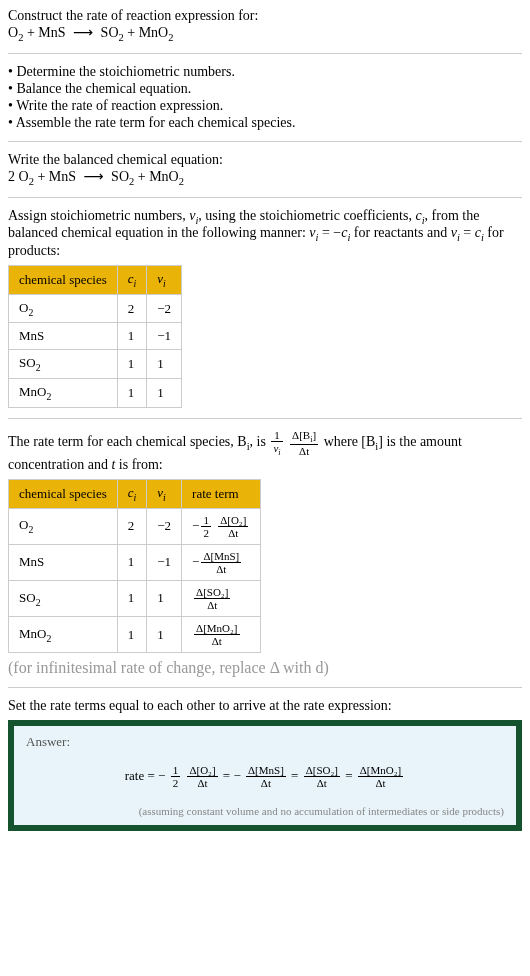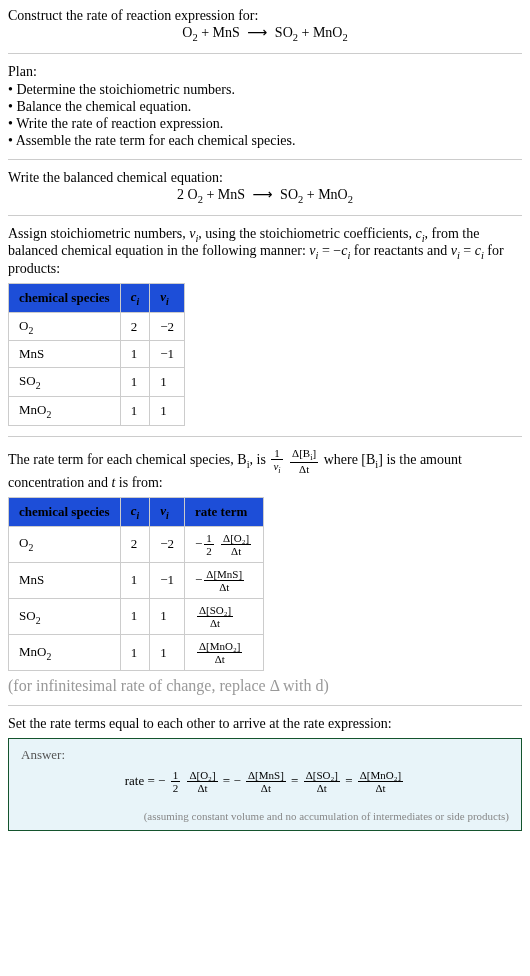--- a/index.html
+++ b/index.html
@@ -6,44 +6,44 @@
 body {
   font-family: Georgia, 'Times New Roman', serif;
   font-size: 14px;
   color: #000;
   background: #fff;
   width: 530px;
   padding: 8px;
 }
 .section { margin-bottom: 4px; }
 hr.sep { border: none; border-top: 1px solid #ccc; margin: 10px 0; }
-.equation { font-family: Georgia, serif; text-align: center; }
+.equation { font-family: Georgia, serif; }
 sub { font-size: 0.75em; vertical-align: sub; }
 .arrow { margin: 0 4px; }
 table.data {
   border-collapse: collapse;
   margin: 6px 0;
   font-size: 13px;
 }
 table.data th, table.data td {
   border: 1px solid #ccc;
   padding: 5px 10px;
   text-align: left;
   font-weight: normal;
 }
-table.data th { background: #1d4ed8; font-weight: bold; }
+table.data th { background: #eab308; }
 .footnote { color: #999; font-size: 16px; margin-top: 2px; }
 .answer-box {
   background: #e8f4f9;
-  border: 1px solid #14532d;
+  border: 6px solid #14532d;
   padding: 8px 12px;
   margin-top: 6px;
 }
 .answer-label { color: #555; font-size: 13px; margin-bottom: 6px; }
-.answer-rate { text-align: center; font-size: 13px; margin: 6px 0; }
+.answer-rate { text-align: center; font-size: 13px; margin: 14px 0; }
 .answer-note { color: #888; font-size: 11px; text-align: right; margin-top: 16px; }
 .frac {
   display: inline-block;
   vertical-align: middle;
   text-align: center;
   font-size: 11px;
   line-height: 1.1;
   margin: 0 2px;
 }
 .frac .num { display: block; border-bottom: 1px solid #000; padding: 0 2px; }
@@ -65,21 +65,20 @@
     <span class="arrow">⟶</span>
     <span><span>SO</span><sub>2</sub></span>
     <span> + </span>
     <span><span>MnO</span><sub>2</sub></span>
   </div>
 </div>
 
 <hr class="sep">
 
 <div class="section">
-  <div>Plan:</div>
   <div class="bullet-list">
     <div>• Determine the stoichiometric numbers.</div>
     <div>• Balance the chemical equation.</div>
     <div>• Write the rate of reaction expression.</div>
     <div>• Assemble the rate term for each chemical species.</div>
   </div>
 </div>
 
 <hr class="sep">
 

